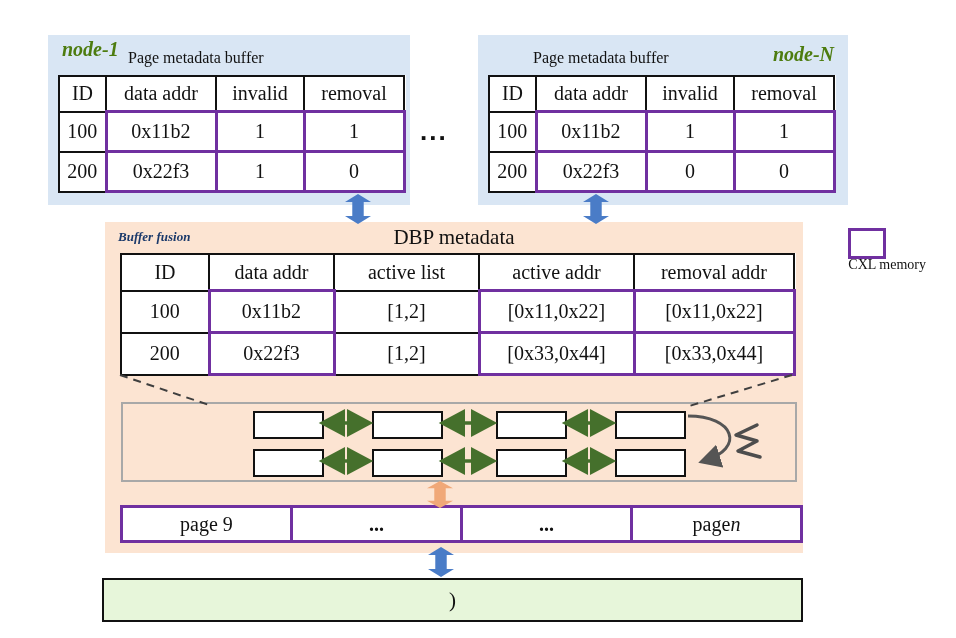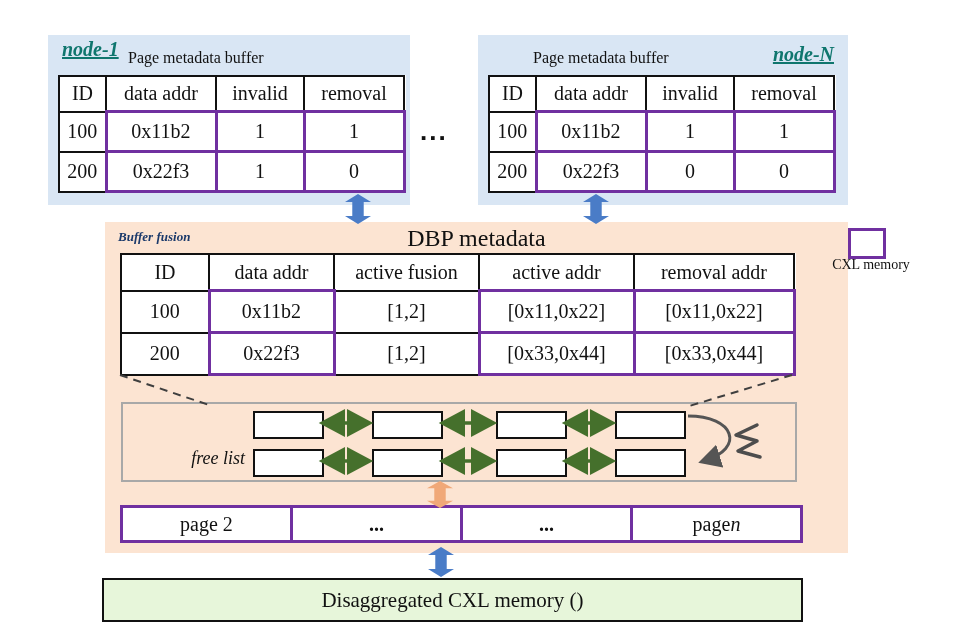--- a/index.html
+++ b/index.html
@@ -3,21 +3,21 @@
 <meta charset="utf-8">
 <style>
   html,body { margin:0; padding:0; background:#ffffff; }
   .canvas {
     position:relative; width:956px; height:638px; background:#ffffff;
     font-family:"Liberation Serif", serif; color:#111; overflow:hidden;
   }
 
   
   .node-panel { position:absolute; background:#d9e6f4; }
-  .node-label { position:absolute; font-size:20px; font-weight:bold; font-style:italic; color:#0f766e;text-decoration:underline; }
+  .node-label { position:absolute; font-size:20px; font-weight:bold; font-style:italic; color:#4d7c0f; }
   .buffer-title { position:absolute; font-size:16px; width:200px; }
 
   table.ntable, table.dtable {
     position:absolute; border-collapse:collapse; table-layout:fixed; background:#fff; text-align:center;
   }
   table.ntable { font-size:20px; }
   table.dtable { font-size:20px; }
   .ntable th, .ntable td, .dtable th, .dtable td {
     border:2px solid #111; font-weight:normal; padding:0 2px; overflow:hidden; white-space:nowrap;margin-left:16px;
   }
@@ -32,38 +32,38 @@
 
   
   .v-arrow {
     position:absolute; width:26px; height:30px; z-index:6;
     clip-path: polygon(50% 0%, 100% 27%, 72% 27%, 72% 73%, 100% 73%, 50% 100%, 0% 73%, 28% 73%, 28% 27%, 0% 27%);
   }
   .v-arrow.blue   { background:#4a7cc7; }
   .v-arrow.orange { background:#f0a878; }
 
   
-  .dbp-panel { position:absolute; left:105px; top:222px; width:698px; height:331px; background:#fce4d2;padding-left:45px; }
+  .dbp-panel { position:absolute; left:105px; top:222px; width:698px; height:331px; background:#fce4d2; }
   .fusion-label { position:absolute; left:13px; top:7px; font-size:13px; font-weight:bold; font-style:italic; color:#1b3a6b; }
-  .dbp-title { position:absolute; left:0; right:0; top:3px; text-align:center; font-size:24px; }
+  .dbp-title { position:absolute; left:0; right:0; top:3px; text-align:center; font-size:21px; }
 
   
   .list-container { position:absolute; left:16px; top:180px; width:672px; height:76px; border:2px solid #a8a8a8; }
   .list-label { position:absolute; width:122px; text-align:right; font-style:italic; font-size:18px; }
   .list-box { position:absolute; width:67px; height:24px; background:#fff; border:2px solid #111; }
 
   
   .page-row { position:absolute; left:15px; top:283px; width:683px; height:38px; border:3px solid #7030a0; background:#fff; display:flex; box-sizing:border-box; }
   .page-cell { flex:1; border-right:3px solid #7030a0; display:flex; align-items:center; justify-content:center; font-size:20px; background:#fff; }
   .page-cell:last-child { border-right:none; }
   .ital { font-style:italic; }
 
   
   .legend-box { position:absolute; left:848px; top:228px; width:32px; height:25px; border:3px solid #7030a0; background:#fff; }
-  .legend-label { position:absolute; left:816px; top:257px; width:110px; text-align:center; font-size:14px; }
+  .legend-label { position:absolute; left:816px; top:257px; width:110px; text-align:right; font-size:14px; }
 
   
   .cxl-bar {
     position:absolute; left:102px; top:578px; width:701px; height:44px; background:#e7f6da; border:2px solid #111;
     display:flex; align-items:center; justify-content:center; font-size:21px; box-sizing:border-box;
   }
 
   svg.overlay { position:absolute; left:0; top:0; width:956px; height:638px; z-index:5; pointer-events:none; }
 </style>
 </head>
@@ -151,21 +151,21 @@
           <col style="width:88px">
           <col style="width:125px">
           <col style="width:145px">
           <col style="width:155px">
           <col style="width:160px">
         </colgroup>
       <tbody>
           <tr>
         <th>ID</th>
         <th>data addr</th>
-        <th>active fusion</th>
+        <th>active list</th>
         <th>active addr</th>
         <th>removal addr</th>
       </tr>
       <tr>
         <td>100</td>
         <td class="pc">0x11b2</td>
         <td>[1,2]</td>
         <td class="pc">[0x11,0x22]</td>
         <td class="pc">[0x11,0x22]</td>
       </tr>
@@ -173,35 +173,34 @@
         <td>200</td>
         <td class="pc">0x22f3</td>
         <td>[1,2]</td>
         <td class="pc">[0x33,0x44]</td>
         <td class="pc">[0x33,0x44]</td>
       </tr>
     </tbody>
       </table>
 
     <div class="list-container"></div>
-    <div class="list-label" style="left:18px; top:226px;">free list</div>
 
     <div class="list-box" style="left:148px; top:189px;"></div>
     <div class="list-box" style="left:267px; top:189px;"></div>
     <div class="list-box" style="left:391px; top:189px;"></div>
     <div class="list-box" style="left:510px; top:189px;"></div>
 
     <div class="list-box" style="left:148px; top:227px;"></div>
     <div class="list-box" style="left:267px; top:227px;"></div>
     <div class="list-box" style="left:391px; top:227px;"></div>
     <div class="list-box" style="left:510px; top:227px;"></div>
 
     <div class="page-row">
       <div class="page-cell">
-          <span>page 2</span>
+          <span>page 9</span>
         </div>
       <div class="page-cell">
           <span style="font-weight:bold;">...</span>
         </div>
       <div class="page-cell">
           <span style="font-weight:bold;">...</span>
         </div>
       <div class="page-cell">
         <span>page </span>
           <span class="ital">n</span>
@@ -210,21 +209,20 @@
   </div>
 
   <div class="v-arrow orange" style="left:427px; top:481px; height:27px;"></div>
 
   <div class="v-arrow blue" style="left:428px; top:547px;"></div>
 
   <div class="legend-box"></div>
   <div class="legend-label">CXL memory</div>
 
   <div class="cxl-bar">
-    <span>Disaggregated CXL memory (</span>
       <span>)</span>
   </div>
 
   <svg class="overlay" viewBox="0 0 956 638">
     <defs>
       <marker id="gArrow" markerWidth="8" markerHeight="8" refX="6" refY="4" orient="auto-start-reverse" markerUnits="strokeWidth">
         <path d="M0,0 L7.5,4 L0,8 Z" fill="#45702c"></path>
       </marker>
       <marker id="grayArrow" markerWidth="8" markerHeight="8" refX="5.5" refY="4" orient="auto" markerUnits="strokeWidth">
         <path d="M0,0 L7.5,4 L0,8 Z" fill="#555555"></path>

